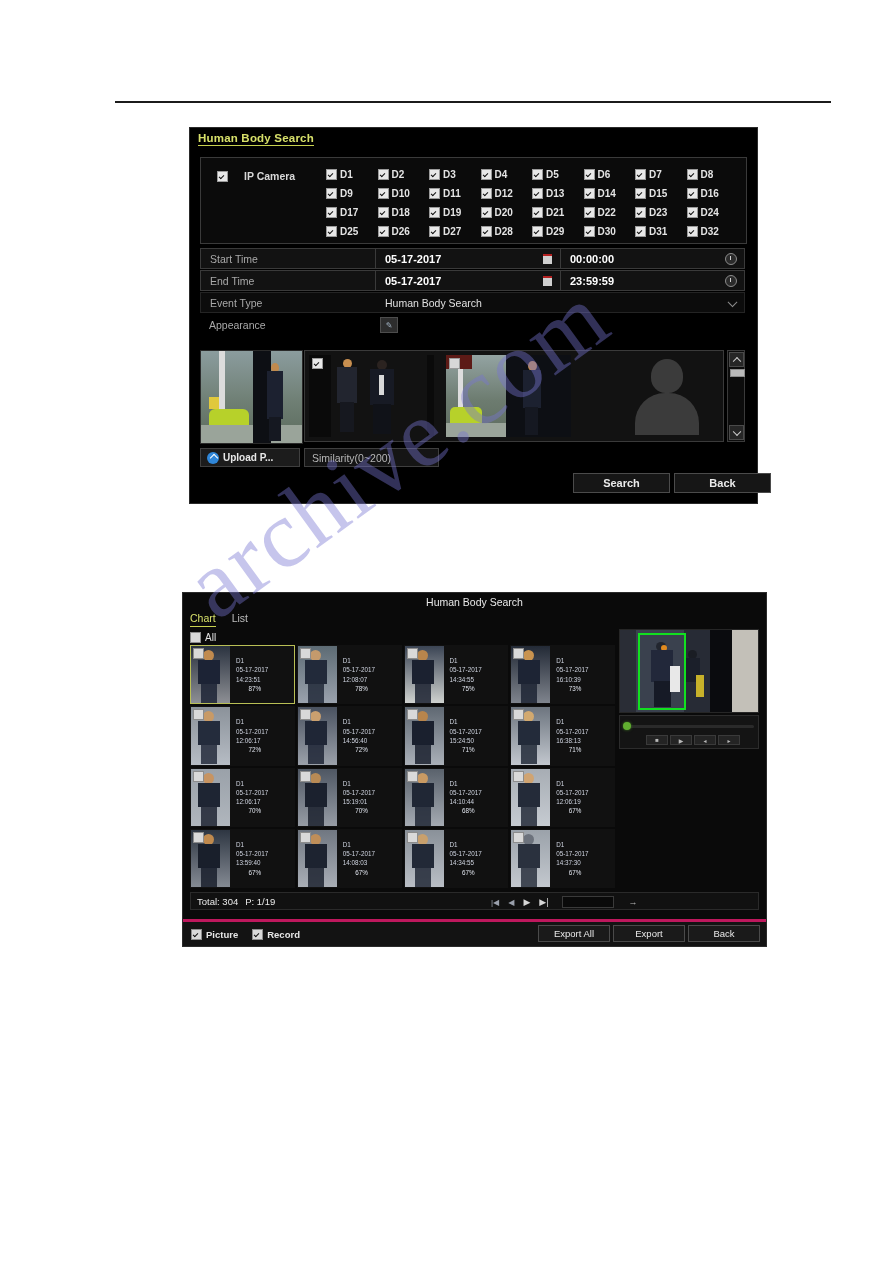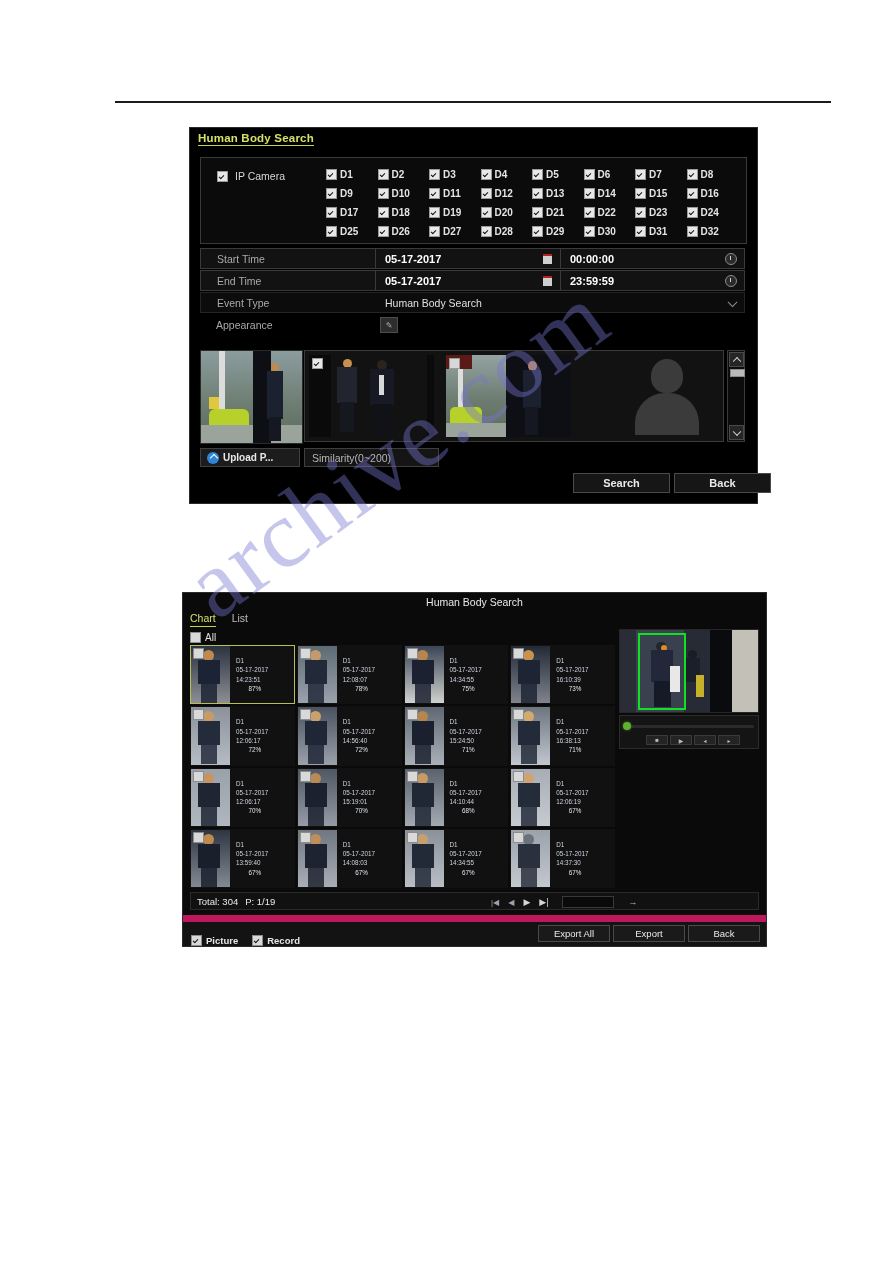--- a/index.html
+++ b/index.html
@@ -38,22 +38,22 @@
     color:#d7e06a;font-size:11.5px;font-weight:bold;letter-spacing:.2px;
     border-bottom:1.5px solid #c8d24f;padding-bottom:1px;
   }
 
   .cam-box{
     position:absolute;left:10px;top:29px;width:545px;height:85px;
     border:1px solid #3a3a3a;background:#0b0b0b;
   }
   .cam-ipcam{
     position:absolute;left:16px;top:12px;width:128px;
-    color:#d8d8d8;font-size:10.5px;font-weight:normal;
-    display:flex;align-items:center;gap:7px;
+    color:#d8d8d8;font-size:10.5px;font-weight:bold;
+    display:flex;align-items:center;gap:16px;
   }
   .cam-grid{
     position:absolute;left:125px;top:11px;width:412px;
     display:grid;grid-template-columns:repeat(8,1fr);
     row-gap:8px;
   }
   .cam-item{
     color:#e4e4e4;font-size:10px;font-weight:bold;
     display:flex;align-items:center;gap:3px;
   }
@@ -66,21 +66,21 @@
     border-left:1.6px solid #111;border-bottom:1.6px solid #111;
     transform:rotate(-45deg);
   }
   .chk.empty{background:#d8d8d8;}
 
   
   .rowline{position:absolute;left:10px;height:21px;width:545px;border:1px solid #3a3a3a;background:#121212;box-sizing:border-box;}
   .rowlabel{
     position:absolute;width:175px;height:100%;
     color:#a9a9a9;font-size:10.5px;display:flex;align-items:center;
-    padding-left:16px;box-sizing:border-box;border-right:1px solid #3a3a3a;
+    padding-left:9px;box-sizing:border-box;border-right:1px solid #3a3a3a;
   }
   .datecell{
     position:absolute;left:176px;top:0;width:184px;height:100%;
     border-right:1px solid #3a3a3a;display:flex;align-items:center;
     padding-left:8px;box-sizing:border-box;color:#ffffff;font-size:11px;font-weight:bold;
   }
   .cal-ic{position:absolute;right:8px;top:50%;transform:translateY(-50%);
     width:9px;height:8px;background:#cfcfcf;border-top:2px solid #b32020;}
   .timecell{
     position:absolute;left:361px;top:0;right:0;height:100%;
@@ -225,22 +225,22 @@
     display:flex;align-items:center;
   }
   .totalbar .tt{color:#eaeaea;font-size:9.5px;padding-left:6px;font-weight:normal;}
   .pager{position:absolute;left:300px;top:1px;display:flex;align-items:center;gap:9px;height:16px;}
   .pic{color:#9aa0ac;font-size:8px;}
   .pgin{width:52px;height:12px;background:#0a0a0a;border:1px solid #3a3a3a;box-sizing:border-box;margin-left:4px;}
   .pggo{color:#b9b9b9;font-size:9px;margin-left:6px;}
 
   .botbar{
     position:absolute;left:0;bottom:0;width:100%;height:24px;
-    background:#131313;border-top:7px solid #be185d;
-    display:flex;align-items:flex-end;
+    background:#131313;border-top:3px solid #be185d;
+    display:flex;align-items:center;
   }
   .botchk{display:flex;align-items:center;gap:4px;color:#e6e6e6;font-size:9.5px;font-weight:bold;margin-left:8px;}
   .botbtns{position:absolute;right:6px;top:3px;display:flex;gap:3px;}
   .bbtn{width:72px;height:17px;background:#1a1a1a;border:1px solid #4a4a4a;box-sizing:border-box;
     color:#e9e9e9;font-size:9.5px;display:flex;align-items:center;justify-content:center;}
 
   
   .ph{position:absolute;}
   .silhouette{
     position:absolute;right:18px;top:8px;width:76px;height:76px;

